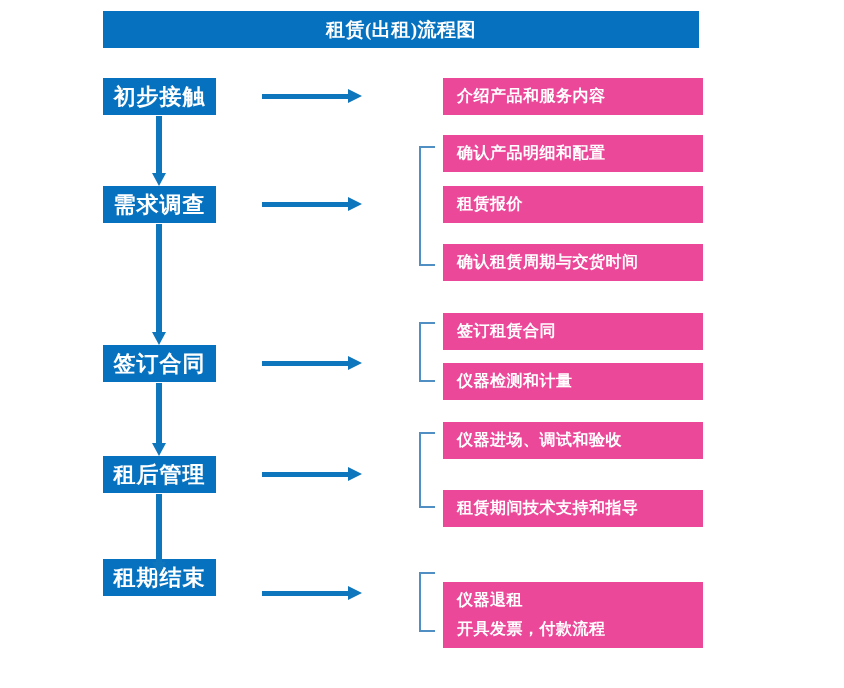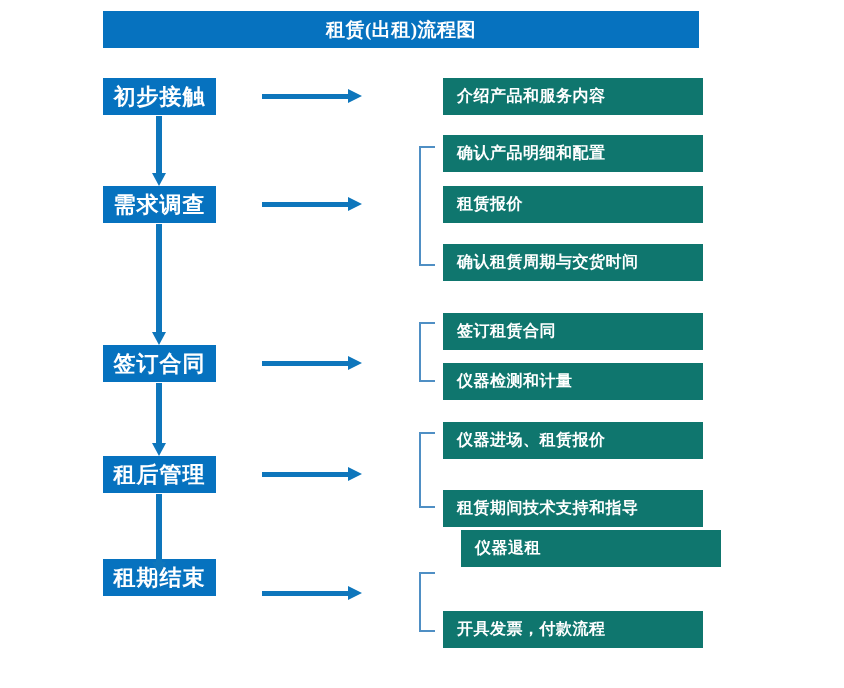--- a/index.html
+++ b/index.html
@@ -55,21 +55,21 @@
     justify-content: center;
     letter-spacing: 1px;
   }
 
   
   .detail-box {
     position: absolute;
     left: 443px;
     width: 260px;
     height: 37px;
-    background: #0f766e;
+    background: #ec4899;
     color: #ffffff;
     font-size: 16px;
     font-weight: bold;
     display: flex;
     align-items: center;
     padding-left: 14px;
     box-sizing: border-box;
     letter-spacing: 0.5px;
   }
 
@@ -197,19 +197,19 @@
 
   <div class="detail-box" style="top:78px;">介绍产品和服务内容</div>
 
   <div class="detail-box" style="top:135px;">确认产品明细和配置</div>
   <div class="detail-box" style="top:186px;">租赁报价</div>
   <div class="detail-box" style="top:244px;">确认租赁周期与交货时间</div>
 
   <div class="detail-box" style="top:363px;">仪器检测和计量</div>
   <div class="detail-box" style="top:313px;">签订租赁合同</div>
 
-  <div class="detail-box" style="top:422px;">仪器进场、租赁报价</div>
+  <div class="detail-box" style="top:422px;">仪器进场、调试和验收</div>
   <div class="detail-box" style="top:490px;">租赁期间技术支持和指导</div>
 
-  <div class="detail-box" style="top:530px;margin-left:18px;">仪器退租</div>
+  <div class="detail-box" style="top:582px;">仪器退租</div>
   <div class="detail-box" style="top:611px;">开具发票，付款流程</div>
 
 </div>
 
 </body></html>

